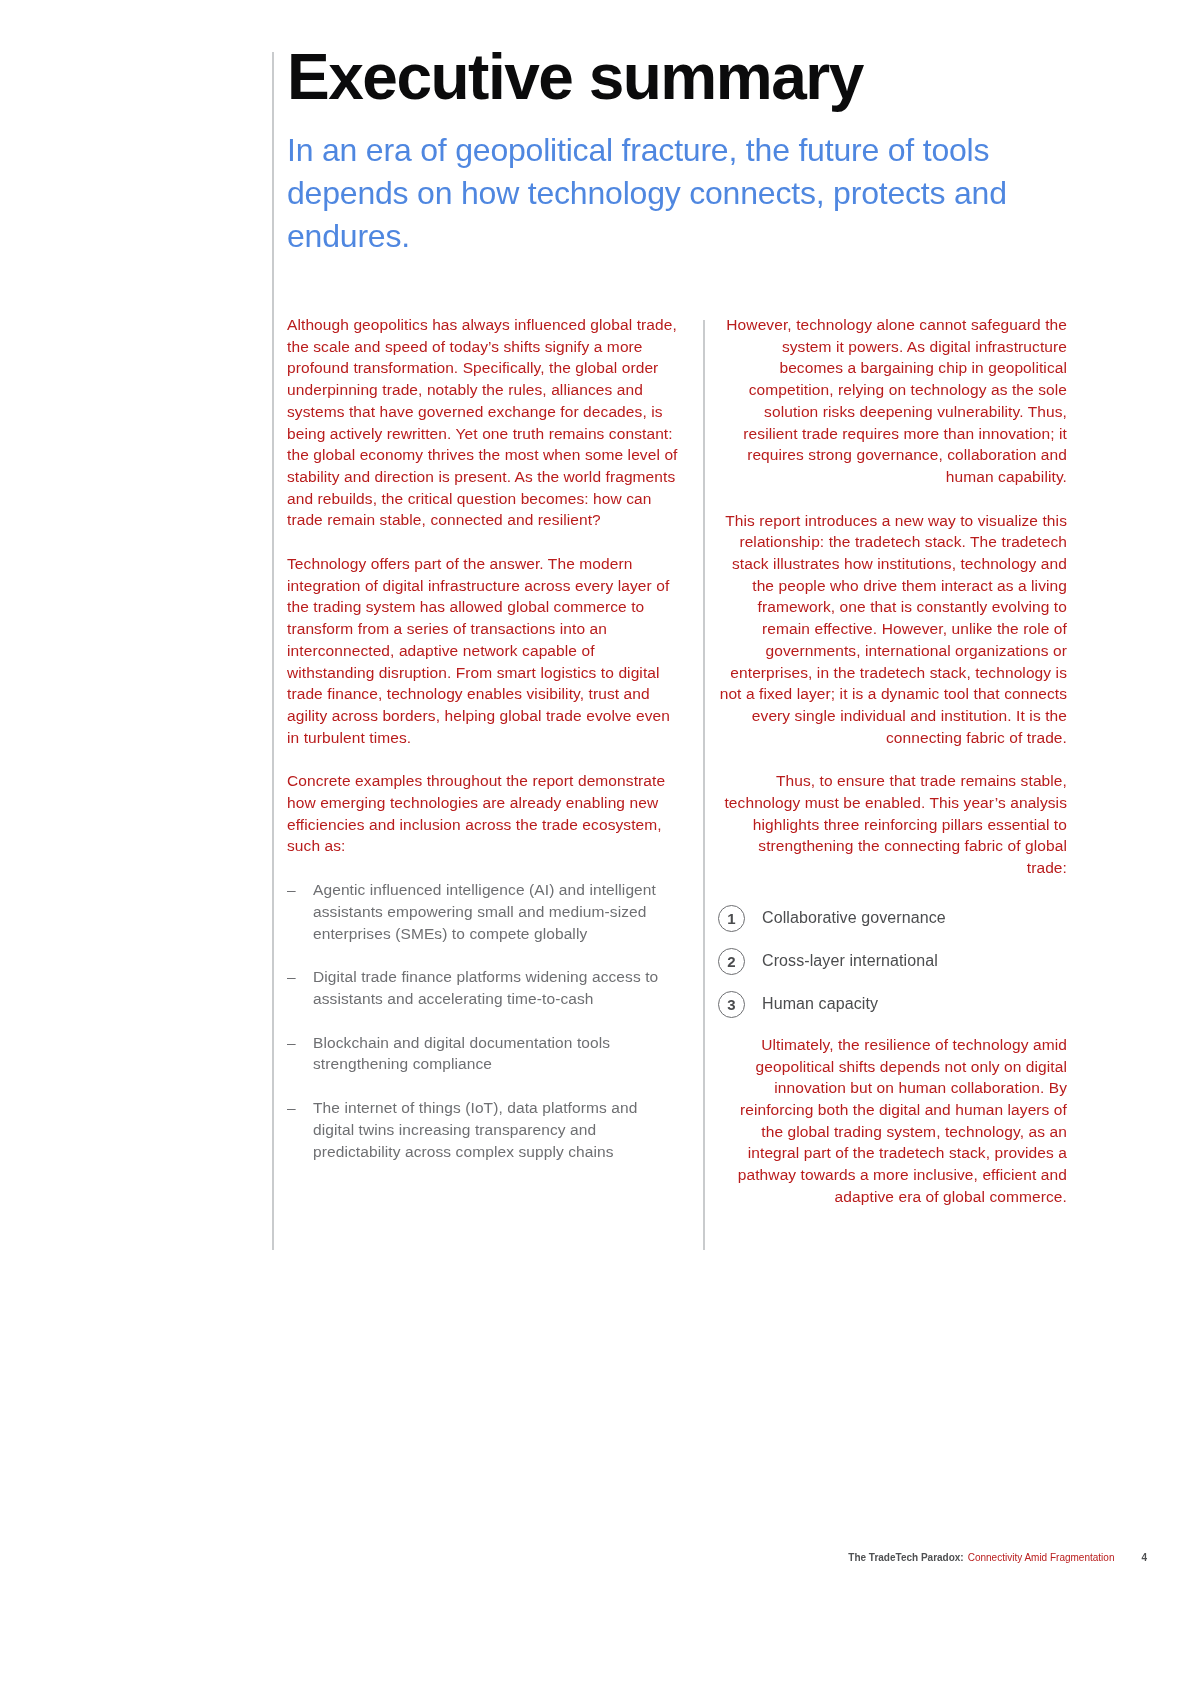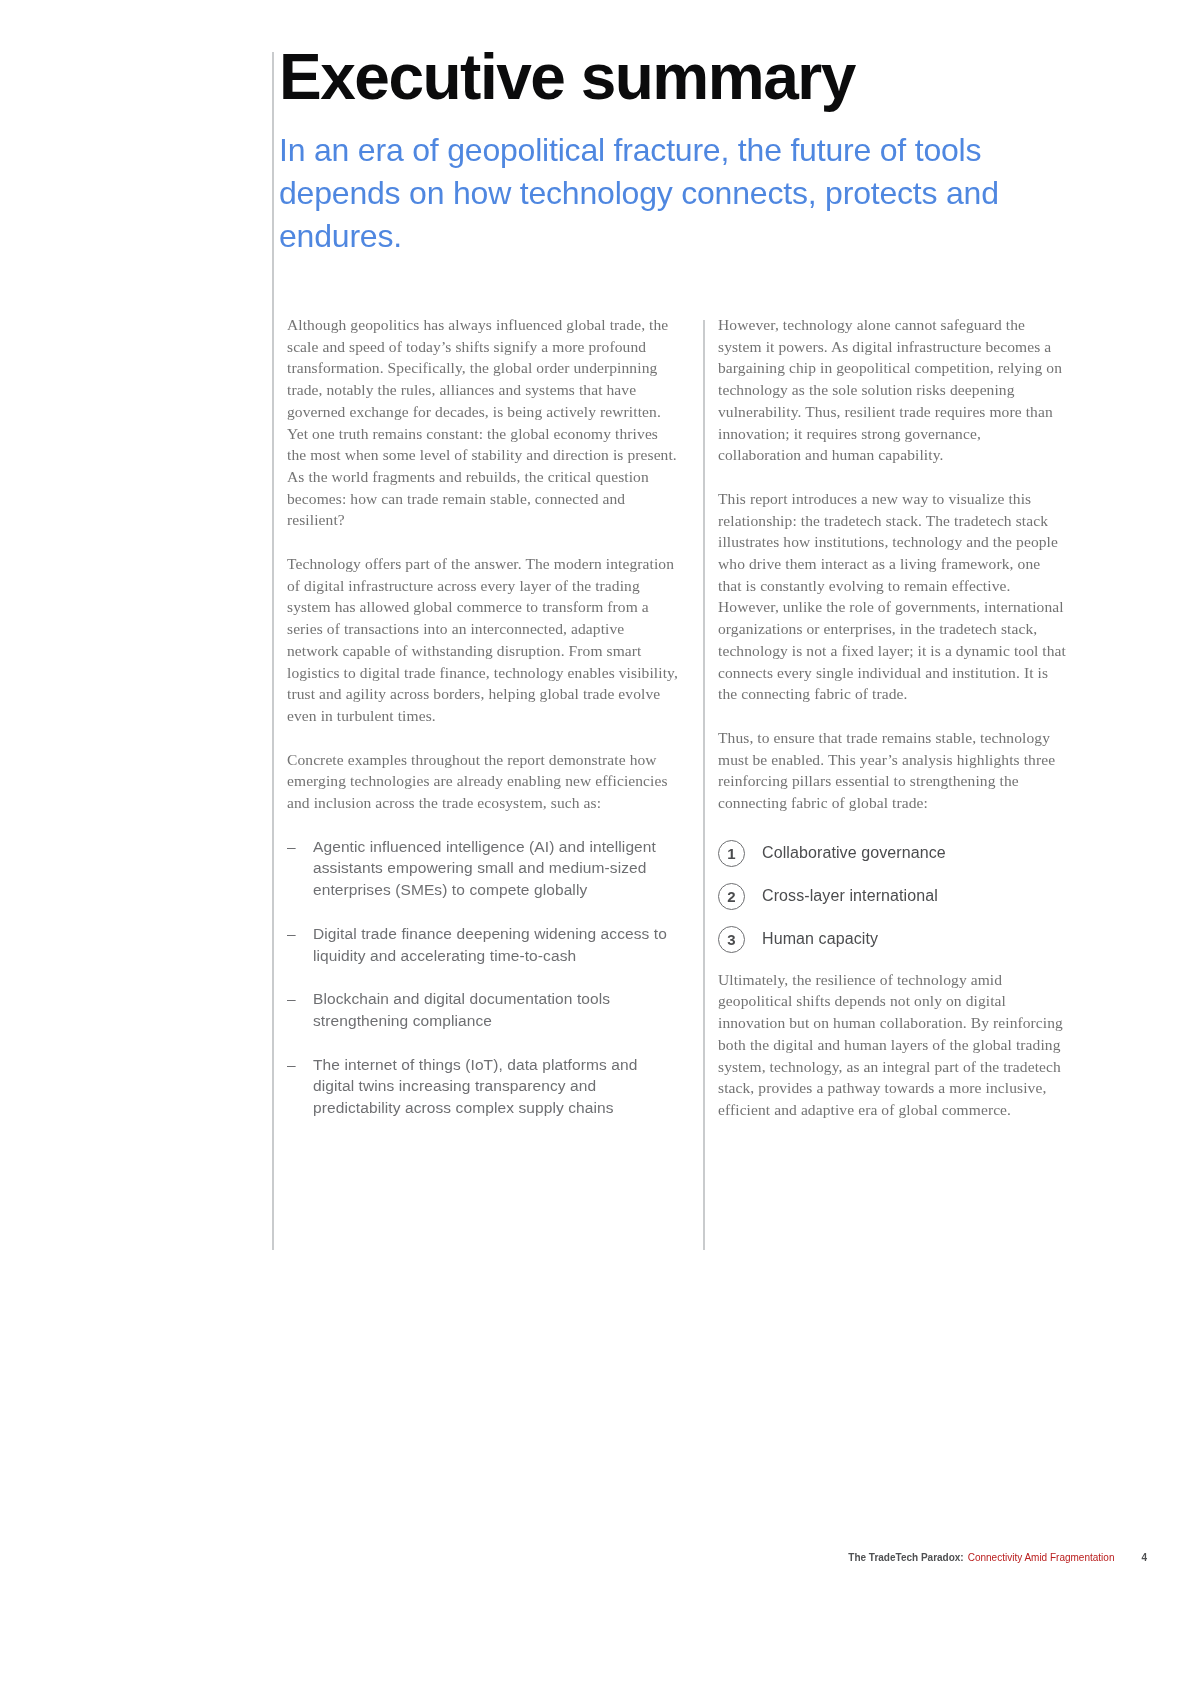--- a/index.html
+++ b/index.html
@@ -8,49 +8,48 @@
     width: 1191px;
     height: 1684px;
     background: #ffffff;
     font-family: "Liberation Sans", sans-serif;
     overflow: hidden;
   }
   .rule { position: absolute; width: 1.5px; background: #c9cbcd; }
   .rule-left { left: 272px; top: 52px; height: 1198px; }
   .rule-mid  { left: 703px; top: 320px; height: 930px; }
 
-  .title-block { position: absolute; left: 279px; top: 44px; width: 740px; }
+  .title-block { position: absolute; left: 287px; top: 44px; width: 740px; }
   .title {
     margin: 0;
     font-size: 64px;
     font-weight: bold;
     letter-spacing: -1.5px;
     line-height: 1.05;
     color: #0b0b0c;
   }
   .subtitle {
     margin: 18px 0 0 0;
     font-size: 32px;
     line-height: 43px;
     letter-spacing: -0.2px;
     color: #4f87e0;
     font-weight: normal;
   }
 
   .columns { position: absolute; left: 287px; top: 314px; width: 790px; display: flex; }
   .col-left  { width: 392px; margin-right: 39px; }
-  .col-right { width: 349px; }
+  .col-right { width: 349px; text-align: right; }
 
   .body-p {
     margin: 0 0 22px 0;
     font-size: 15.5px;
     line-height: 21.7px;
     letter-spacing: 0.1px;
-    color: #737373;
-    font-family: Liberation Serif, serif;
+    color: #b91c1c;
   }
   .dash-list { list-style: none; margin: 0; padding: 0; }
   .dash-item {
     display: flex;
     margin: 0 0 22px 0;
     font-size: 15.5px;
     line-height: 21.7px;
     letter-spacing: 0.1px;
     color: #6e6f72;
   }
@@ -110,21 +109,21 @@
       <p class="body-p">Technology offers part of the answer. The modern integration of digital infrastructure across every layer of the trading system has allowed global commerce to transform from a series of transactions into an interconnected, adaptive network capable of withstanding disruption. From smart logistics to digital trade finance, technology enables visibility, trust and agility across borders, helping global trade evolve even in turbulent times.</p>
       <p class="body-p">Concrete examples throughout the report demonstrate how emerging technologies are already enabling new efficiencies and inclusion across the trade ecosystem, such as:</p>
 
       <ul class="dash-list">
         <li class="dash-item">
           <span class="dash">–</span>
           <span class="dash-text">Agentic influenced intelligence (AI) and intelligent assistants empowering small and medium-sized enterprises (SMEs) to compete globally</span>
         </li>
         <li class="dash-item">
           <span class="dash">–</span>
-          <span class="dash-text">Digital trade finance deepening widening access to liquidity and accelerating time-to-cash</span>
+          <span class="dash-text">Digital trade finance platforms widening access to assistants and accelerating time-to-cash</span>
         </li>
         <li class="dash-item">
           <span class="dash">–</span>
           <span class="dash-text">Blockchain and digital documentation tools strengthening compliance</span>
         </li>
         <li class="dash-item">
           <span class="dash">–</span>
           <span class="dash-text">The internet of things (IoT), data platforms and digital twins increasing transparency and predictability across complex supply chains</span>
         </li>
       </ul>

